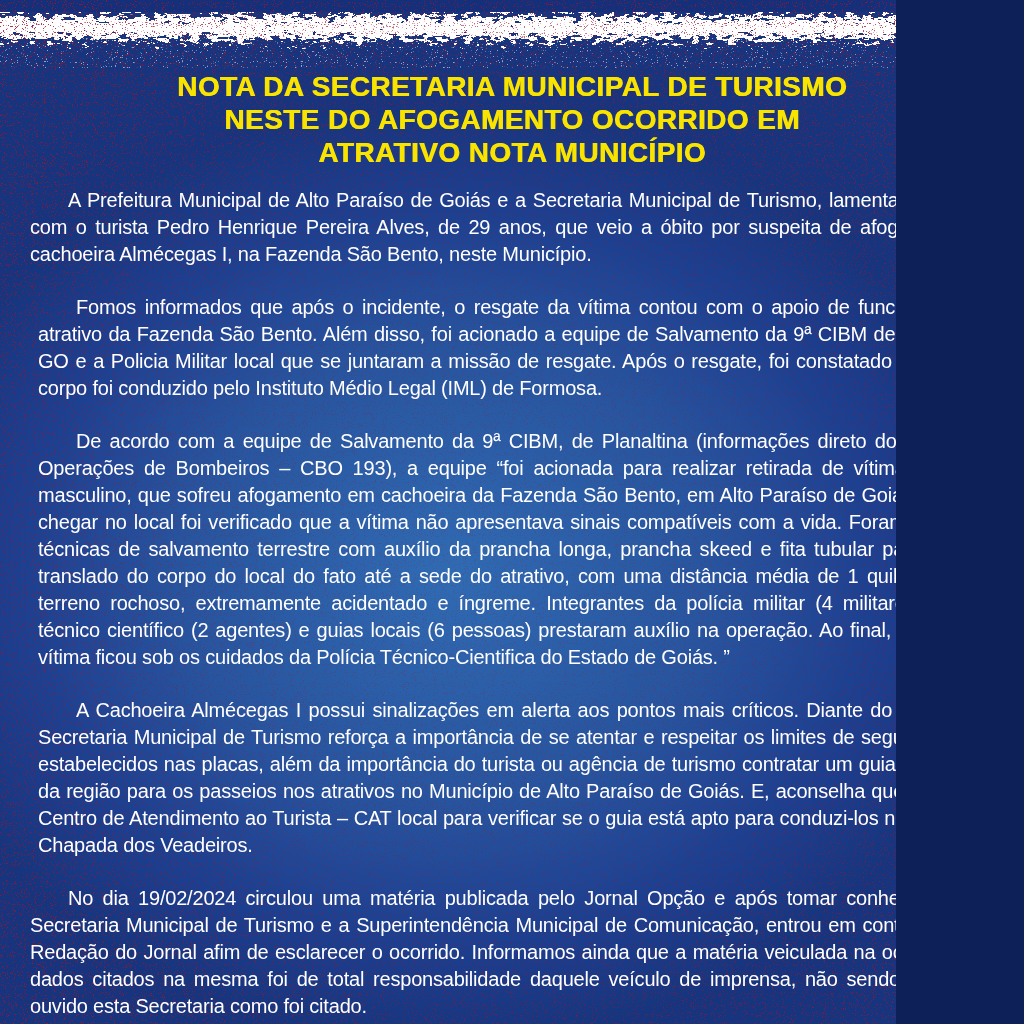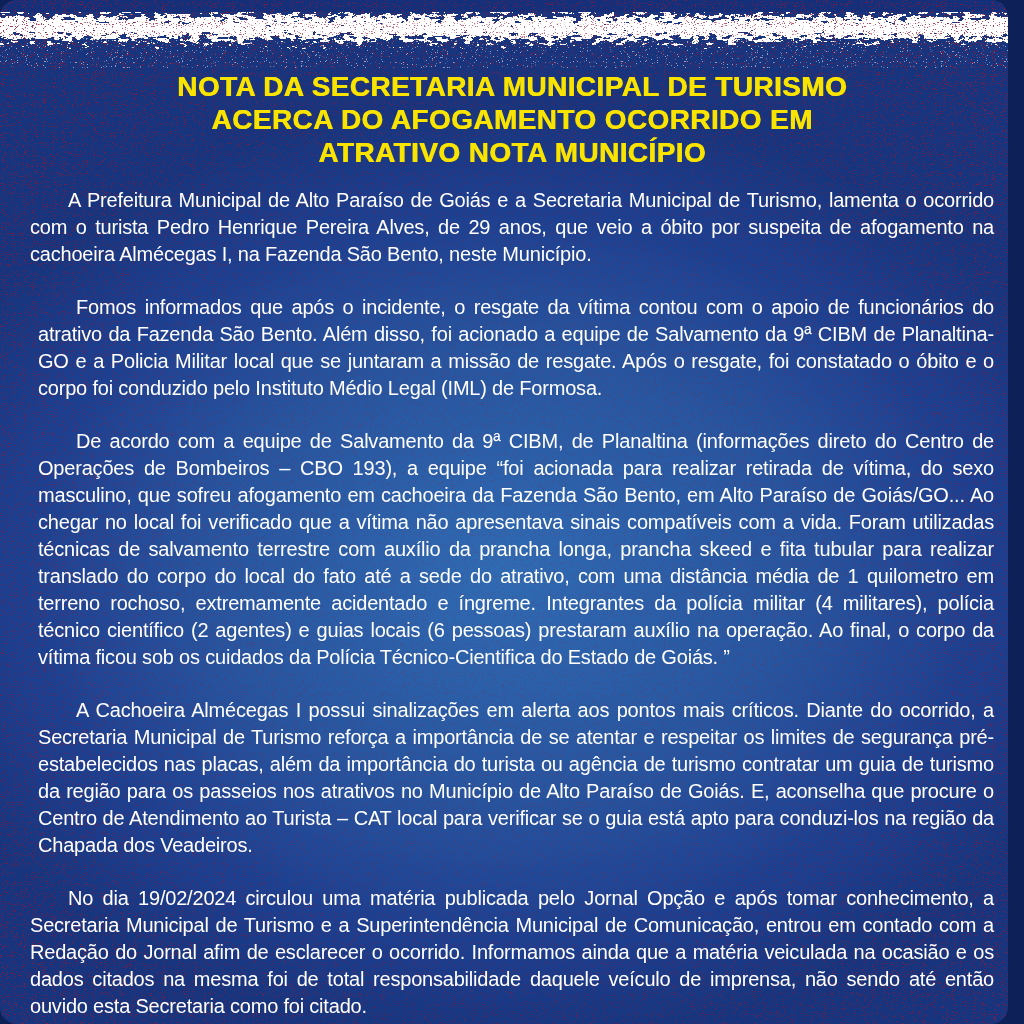--- a/index.html
+++ b/index.html
@@ -2,28 +2,27 @@
 <html><head>
 <meta charset="utf-8">
 <style>
   html, body {
     margin: 0;
     padding: 0;
     background: #0d2158;
   }
   .page {
     position: relative;
-    width: 1008px;
+    width: 896px;
     height: 1024px;
     overflow: hidden;
     background:
       radial-gradient(ellipse 62% 46% at 50% 56%,
         #2f6bb3 0%, #27549f 48%, #1c3f90 78%, #16357e 100%);
     font-family: "Liberation Sans", "DejaVu Sans", sans-serif;
-    border-radius: 17px;
   }
   .top-bar {
     position: absolute;
     top: 0; left: 0;
     width: 1024px;
     height: 12px;
     background: #14307a;
     z-index: 3;
   }
   svg.grunge-svg {
@@ -112,21 +111,21 @@
       <mask id="m-edge">
         <rect width="1024" height="1024" fill="url(#g-edge)"></rect>
       </mask>
     </defs>
     <rect width="1024" height="1024" filter="url(#f-dots)" mask="url(#m-edge)" opacity="0.85"></rect>
   </svg>
 
   <div class="content">
     <h1 class="note-title">
       <span class="t-line">NOTA DA SECRETARIA MUNICIPAL DE TURISMO</span>
-      <span class="t-line">ACERCA DO AFOGAMENTO OCORRIDO EM</span>
+      <span class="t-line">NESTE DO AFOGAMENTO OCORRIDO EM</span>
       <span class="t-line">ATRATIVO NOTA MUNICÍPIO</span>
     </h1>
 
     <div class="doc-body">
 
     <p class="para bold">A Prefeitura Municipal de Alto Paraíso de Goiás e a Secretaria Municipal de Turismo, lamenta o ocorrido com o turista Pedro Henrique Pereira Alves, de 29 anos, que veio a óbito por suspeita de afogamento na cachoeira Almécegas I, na Fazenda São Bento, neste Município.</p>
         <p class="para regular">Fomos informados que após o incidente, o resgate da vítima contou com o apoio de funcionários do atrativo da Fazenda São Bento. Além disso, foi acionado a equipe de Salvamento da 9ª CIBM de Planaltina-GO e a Policia Militar local que se juntaram a missão de resgate. Após o resgate, foi constatado o óbito e o corpo foi conduzido pelo Instituto Médio Legal (IML) de Formosa.</p>
         <p class="para regular">De acordo com a equipe de Salvamento da 9ª CIBM, de Planaltina (informações direto do Centro de Operações de Bombeiros – CBO 193), a equipe “foi acionada para realizar retirada de vítima, do sexo masculino, que sofreu afogamento em cachoeira da Fazenda São Bento, em Alto Paraíso de Goiás/GO... Ao chegar no local foi verificado que a vítima não apresentava sinais compatíveis com a vida. Foram utilizadas técnicas de salvamento terrestre com auxílio da prancha longa, prancha skeed e fita tubular para realizar translado do corpo do local do fato até a sede do atrativo, com uma distância média de 1 quilometro em terreno rochoso, extremamente acidentado e íngreme. Integrantes da polícia militar (4 militares), polícia técnico científico (2 agentes) e guias locais (6 pessoas) prestaram auxílio na operação. Ao final, o corpo da vítima ficou sob os cuidados da Polícia Técnico-Cientifica do Estado de Goiás. ”</p>
         <p class="para regular">A Cachoeira Almécegas I possui sinalizações em alerta aos pontos mais críticos. Diante do ocorrido, a Secretaria Municipal de Turismo reforça a importância de se atentar e respeitar os limites de segurança pré-estabelecidos nas placas, além da importância do turista ou agência de turismo contratar um guia de turismo da região para os passeios nos atrativos no Município de Alto Paraíso de Goiás. E, aconselha que procure o Centro de Atendimento ao Turista – CAT local para verificar se o guia está apto para conduzi-los na região da Chapada dos Veadeiros.</p>
         <p class="para bold">No dia 19/02/2024 circulou uma matéria publicada pelo Jornal Opção e após tomar conhecimento, a Secretaria Municipal de Turismo e a Superintendência Municipal de Comunicação, entrou em contado com a Redação do Jornal afim de esclarecer o ocorrido. Informamos ainda que a matéria veiculada na ocasião e os dados citados na mesma foi de total responsabilidade daquele veículo de imprensa, não sendo até então ouvido esta Secretaria como foi citado.</p>

